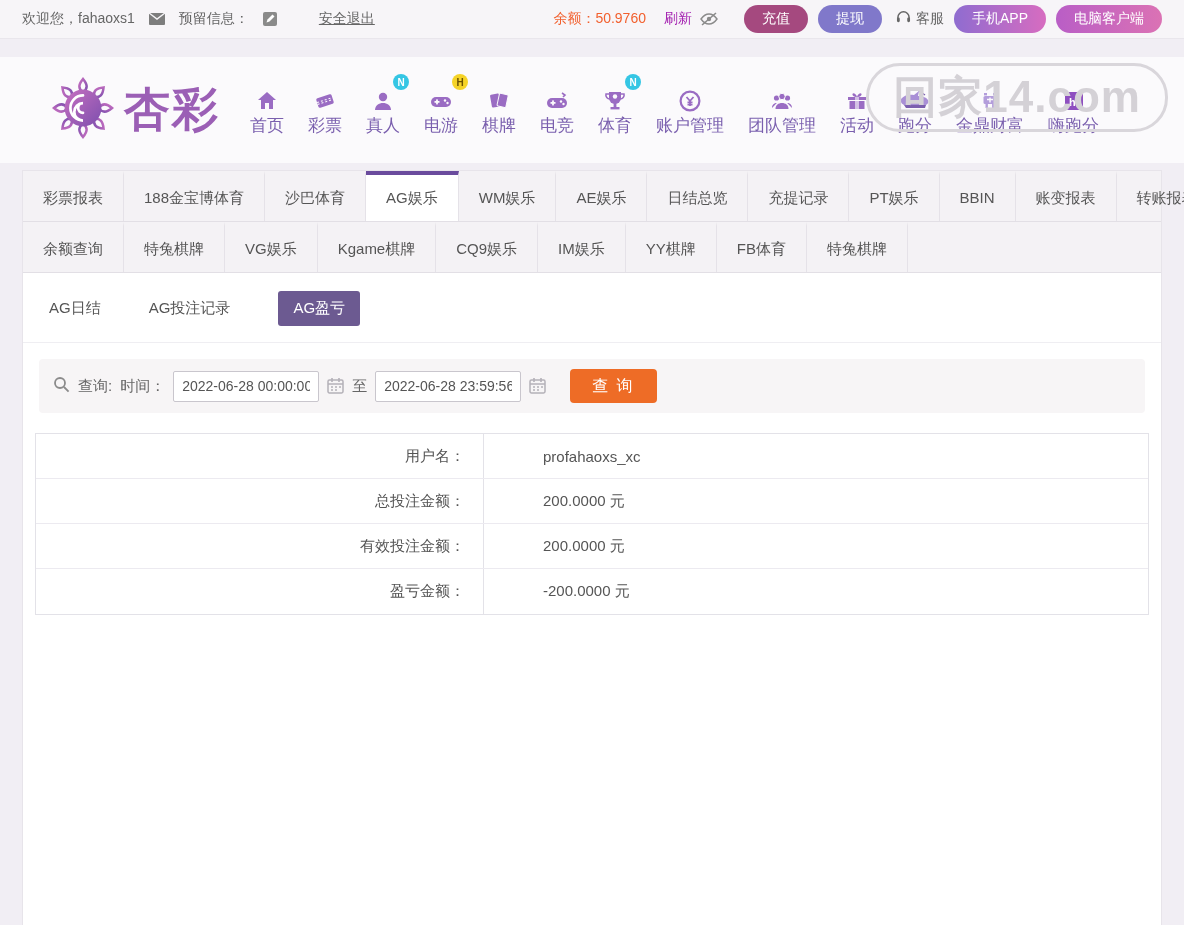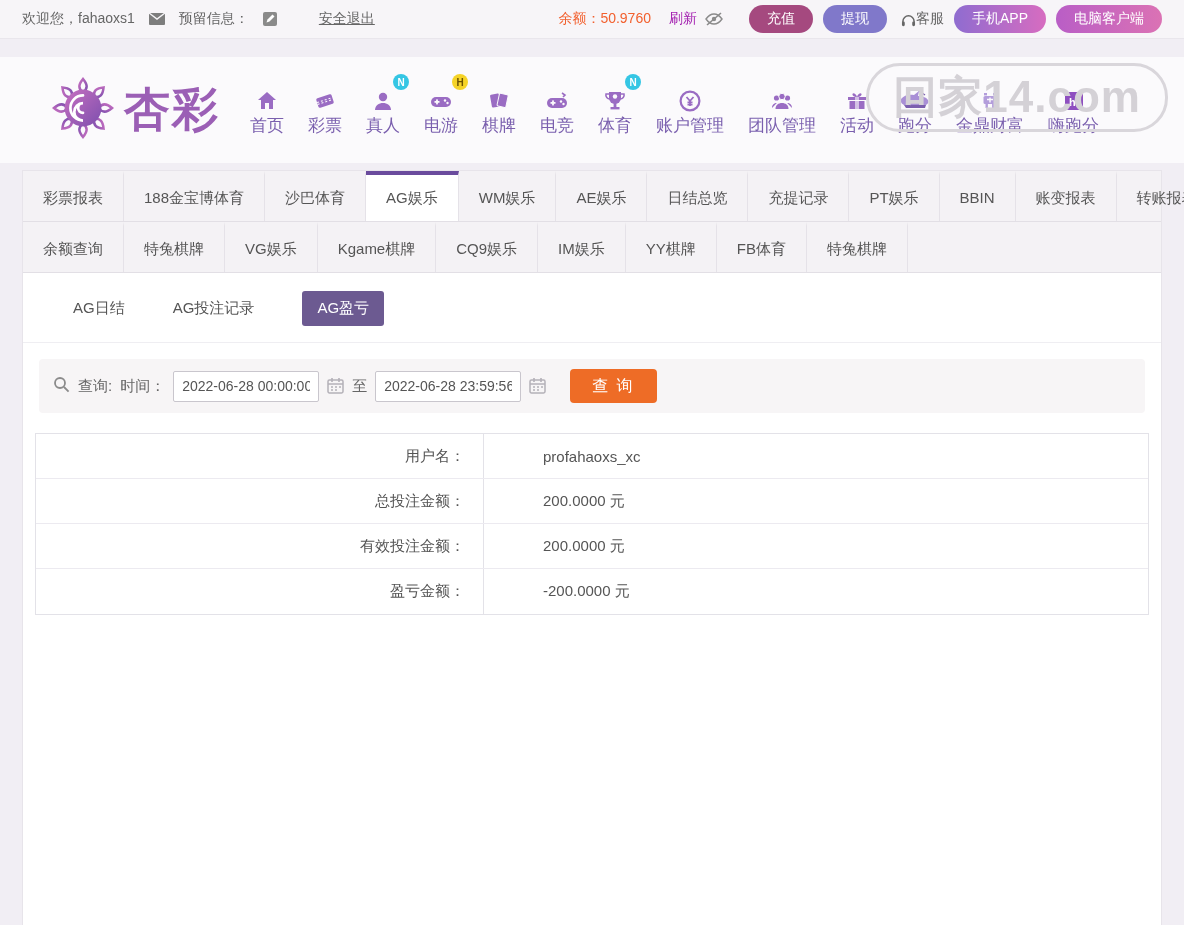--- a/index.html
+++ b/index.html
@@ -22,21 +22,21 @@
   .tb-refresh{color:#a21caf; cursor:pointer; margin-right:8px;}
   .tb-eye{cursor:pointer; margin-right:16px; display:inline-flex;}
   .tb-btn{
     height:28px; border:none; border-radius:14px; color:#fff; font-size:14px;
     padding:0 18px; margin-left:10px; cursor:pointer; font-family:inherit;
   }
   .btn-deposit{background:#a5497f;}
   .btn-withdraw{background:#8078ca;}
   .btn-app{background:linear-gradient(90deg,#8f6cd0,#d76cc0);}
   .btn-pc{background:linear-gradient(90deg,#b95ec6,#db72b4);}
-  .tb-service{display:inline-flex;align-items:flex-end;color:#666;margin-left:14px;cursor:pointer;}
+  .tb-service{display:inline-flex;align-items:flex-start;gap:5px;color:#666;margin-left:14px;cursor:pointer;}
   
   .header{
     height:106px; background:#fbfafc; position:relative;
     display:flex; align-items:center; padding-left:52px;margin-top:18px;
   }
   .logo{display:flex; align-items:center; gap:10px; cursor:pointer;}
   .logo-text{font-size:46px; font-weight:bold; color:#9b5fb5; letter-spacing:2px;}
   .nav{display:flex; align-items:flex-end; margin-left:18px;}
   .nav-item{
     display:flex; flex-direction:column; align-items:center;
@@ -65,21 +65,21 @@
   .tabrow{display:flex; background:#f4f2f5; border-bottom:1px solid #e2dfe5;}
   .tab{
     padding:0 20px; height:50px; line-height:46px; font-size:15px; color:#555;
     border-right:1px solid #e5e2e8; border-top:4px solid transparent; cursor:pointer; white-space:nowrap;
   }
   .tab.active{background:#fff; border-top-color:#6a4b9d;}
   .tabrow .filler{flex:1;}
   
   .subtabs{
     display:flex; align-items:center; gap:48px;
-    padding:18px 0 16px 50px; border-bottom:1px solid #efeef2;
+    padding:18px 0 16px 26px; border-bottom:1px solid #efeef2;
   }
   .subtab{font-size:15px; color:#555; cursor:pointer;}
   .subtab.active{background:#6c5a91; color:#fff; padding:8px 15px; border-radius:3px;}
   
   .query{
     margin:16px; background:#f7f5f6; border-radius:4px;
     display:flex; align-items:center; padding:10px 14px; gap:8px; font-size:15px; color:#666;
   }
   .query input{
     width:146px; height:31px; border:1px solid #c9c6cd; border-radius:2px;

